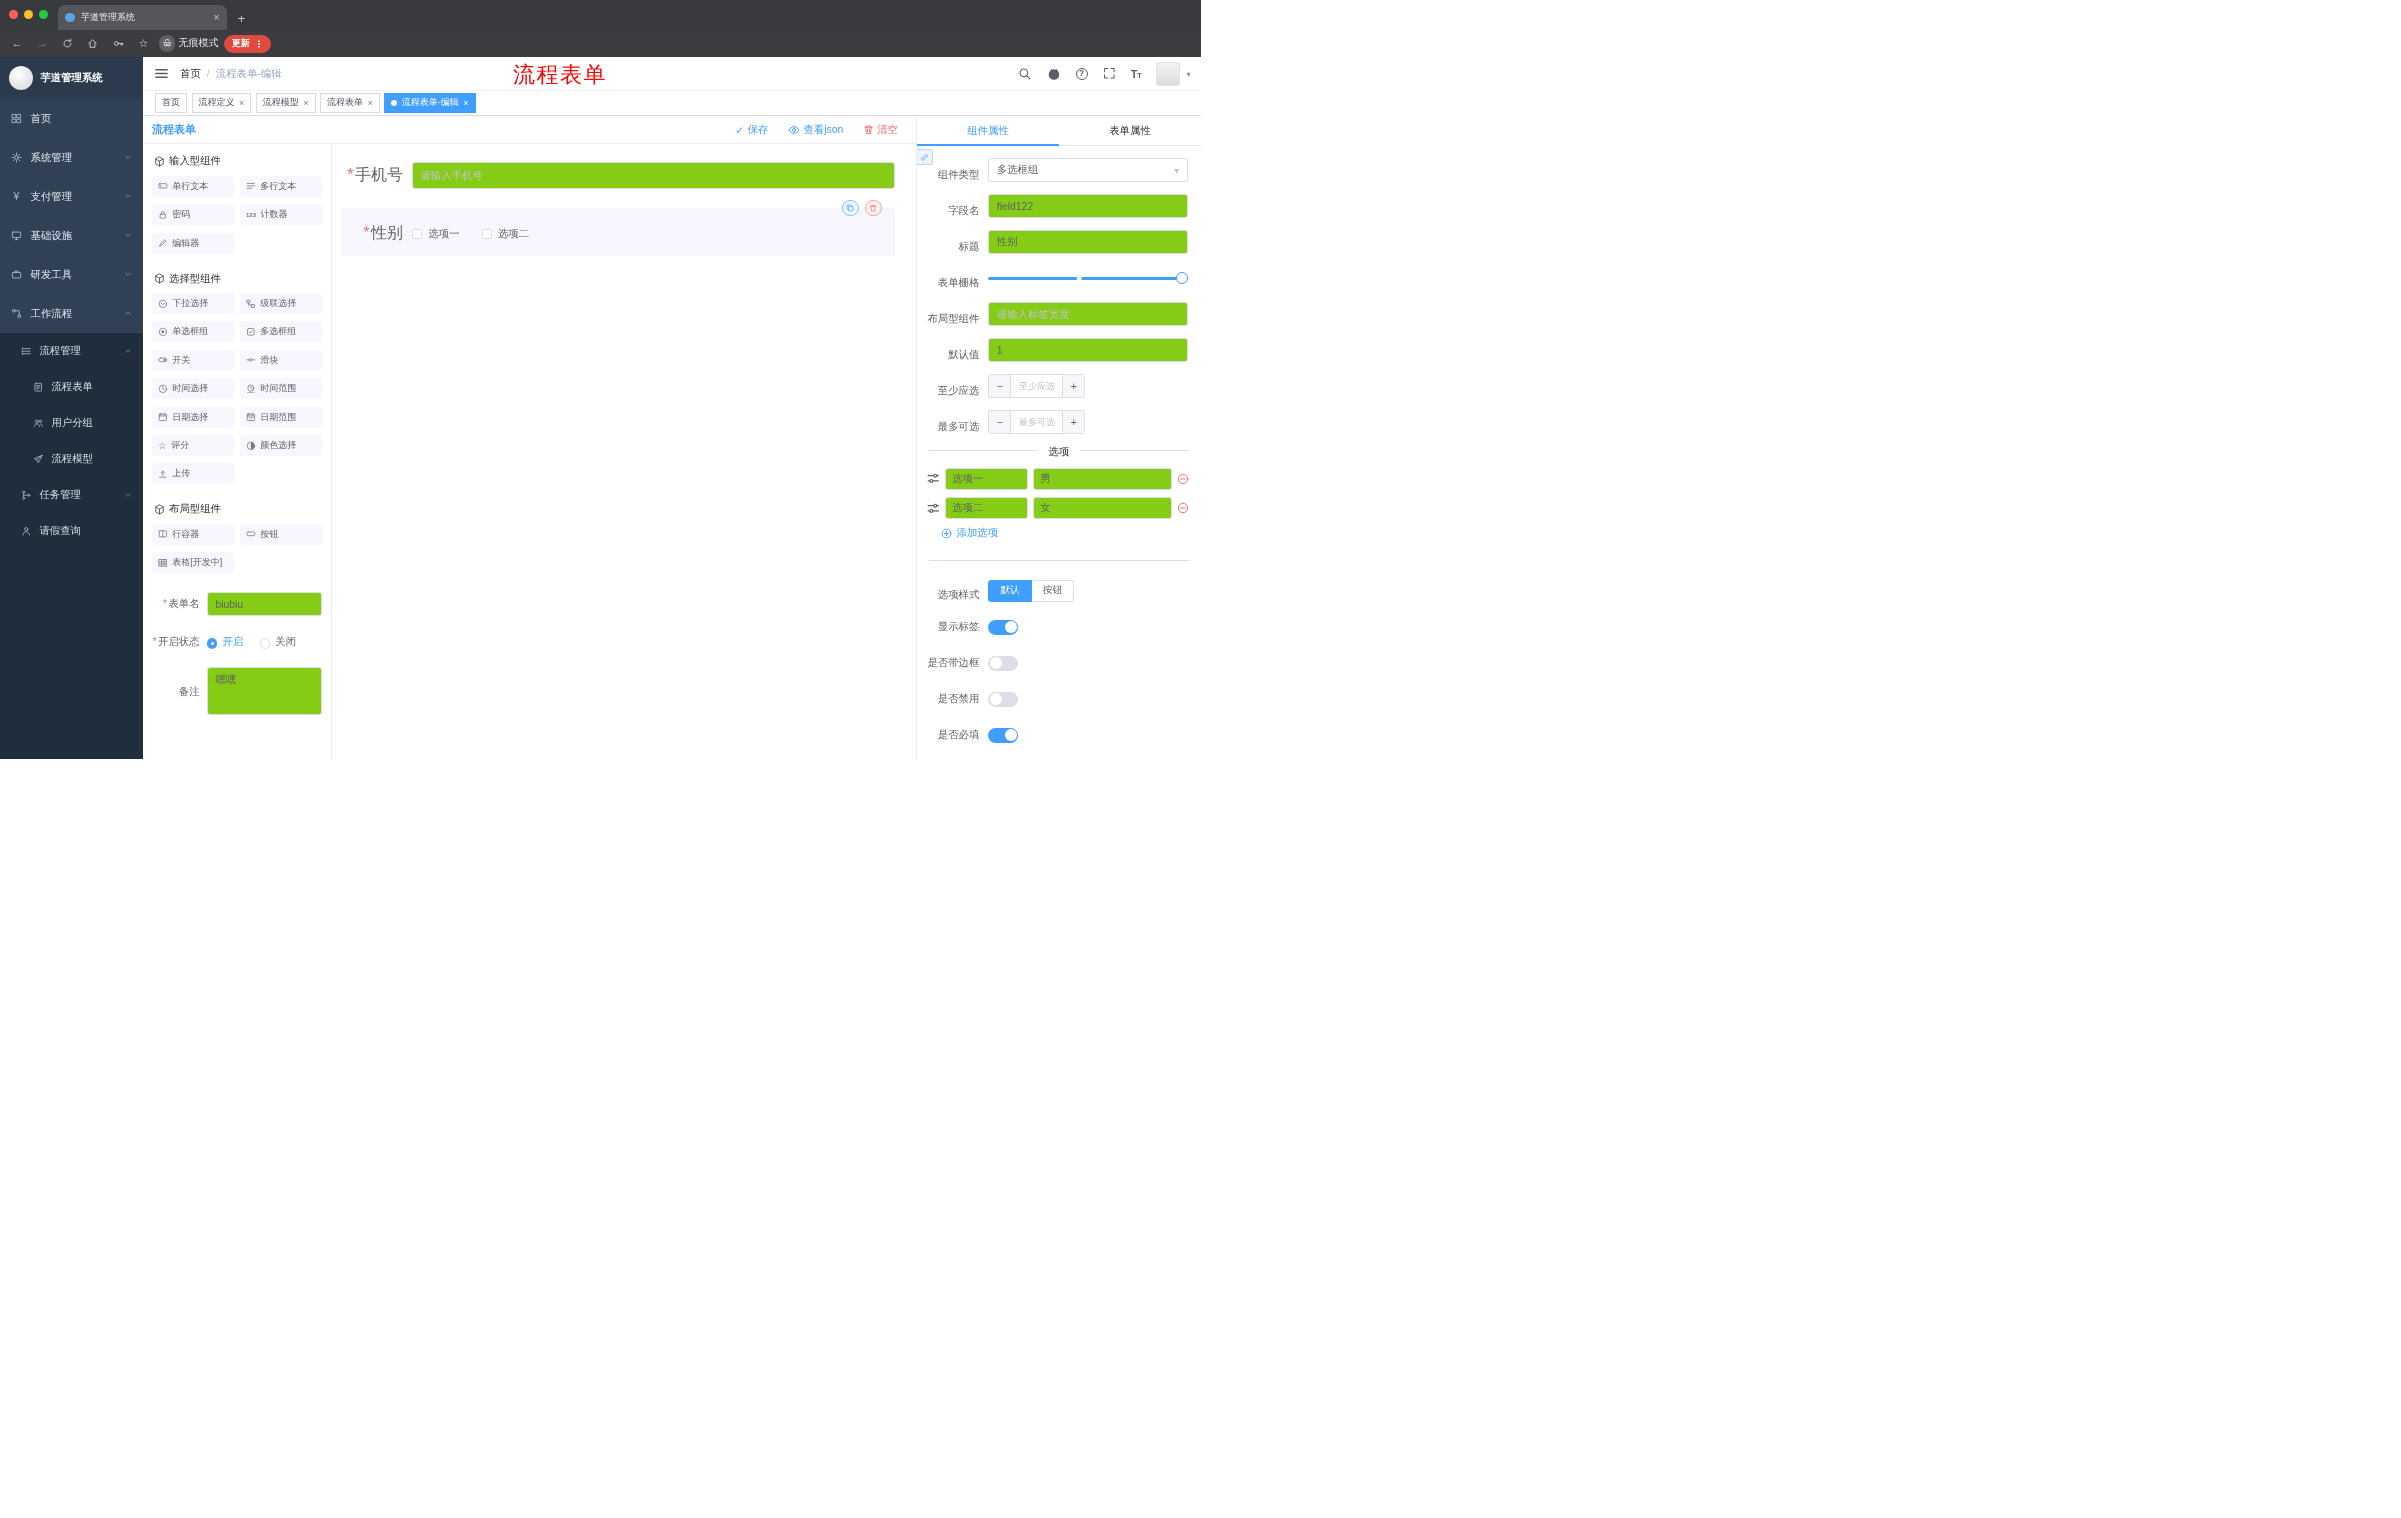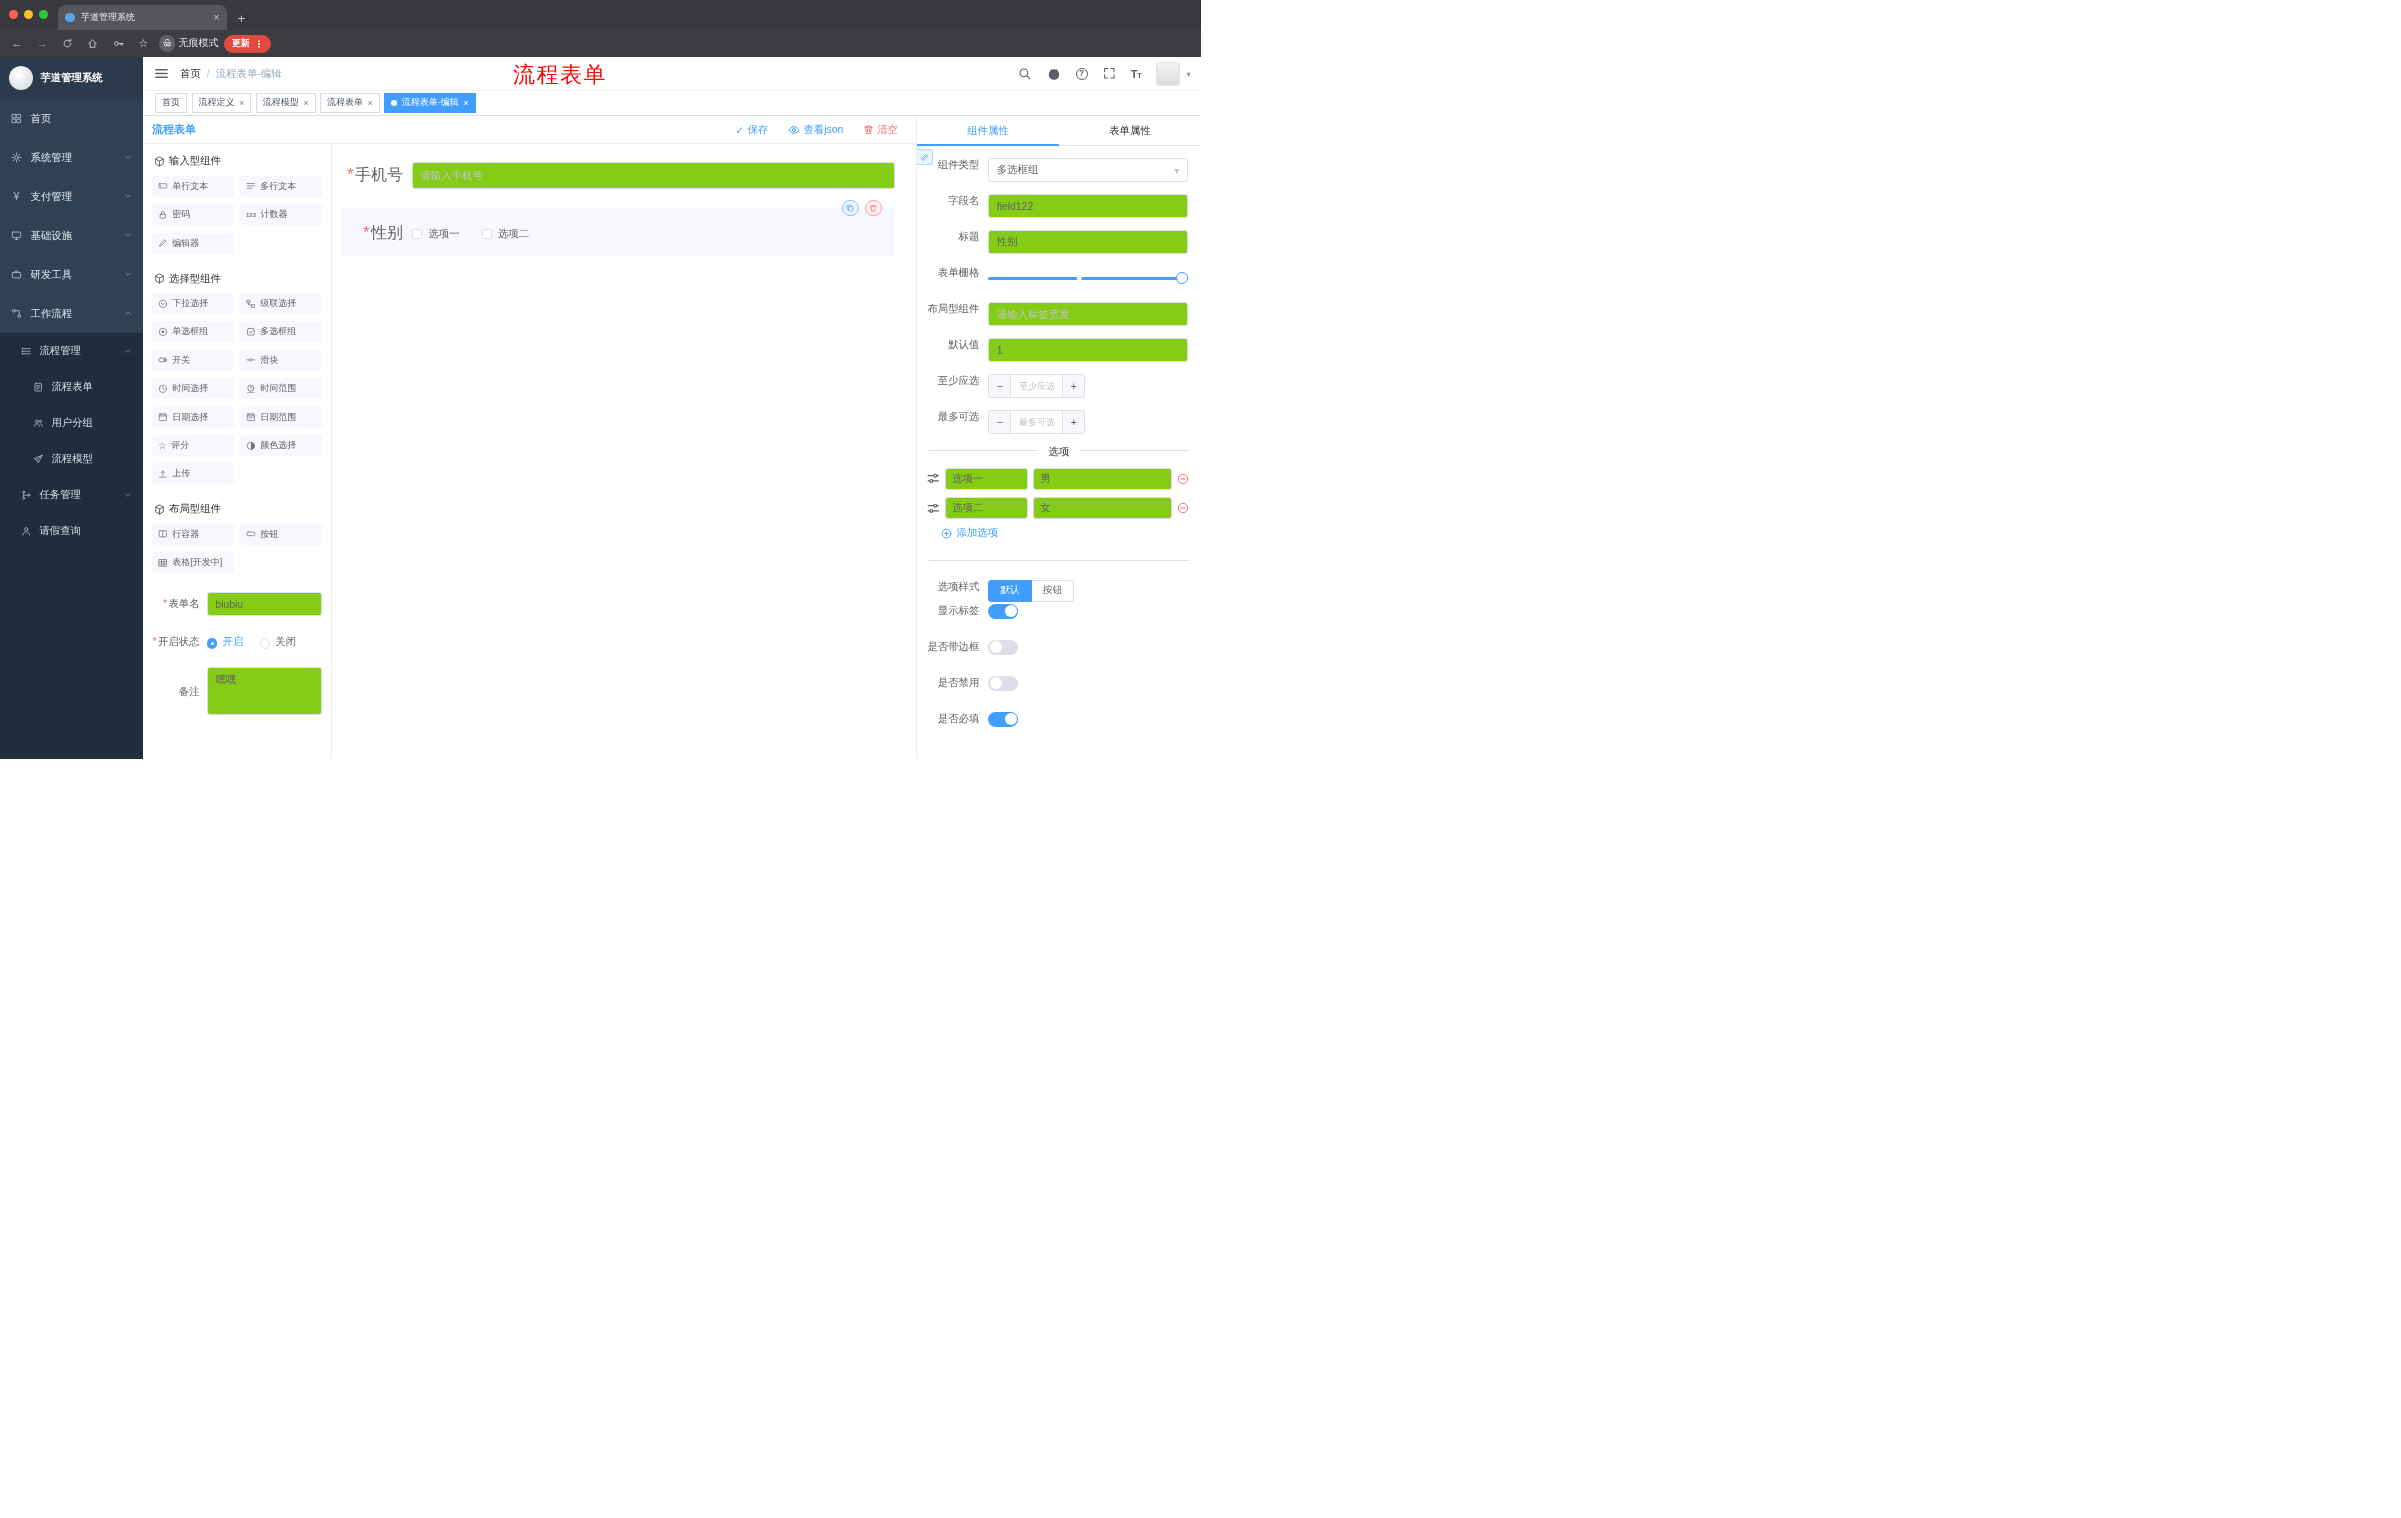--- a/index.html
+++ b/index.html
@@ -124,21 +124,21 @@
   .cbox{width:10.4px;height:10.4px;border:0.7px solid #dcdfe6;border-radius:1.5px;background:#fff;flex:none}
 
   
   .props{width:285px;flex:none;border-left:0.7px solid #ebeef5;background:#fff;position:relative;display:flex;flex-direction:column;overflow:hidden}
   .ptabs{height:30px;display:flex;border-bottom:0.7px solid #e4e7ed;flex:none}
   .ptab{flex:1;display:flex;align-items:center;justify-content:center;font-size:10.4px;color:#303133;position:relative;cursor:default}
   .ptab.active{color:#409eff}
   .ptab.active::after{content:"";position:absolute;left:0;right:0;bottom:-0.7px;height:1.5px;background:#409eff}
   .anchor-chip{position:absolute;left:0;top:33px;width:15.6px;height:16.3px;background:#ecf5ff;border:0.7px solid #b3d8ff;border-left:none;border-radius:0 3px 3px 0;display:flex;align-items:center;justify-content:center;color:#409eff}
   .pbody{flex:1;padding-top:12px;overflow:hidden}
-  .prow{display:flex;align-items:flex-start;margin:0 13.4px 12px 7.4px}
+  .prow{display:flex;align-items:flex-end;margin:0 13.4px 12px 7.4px}
   .plabel{width:64px;flex:none;text-align:right;padding-right:9px;font-size:10.4px;color:#606266;white-space:nowrap}
   .pctrl{flex:1;min-width:0;position:relative}
   .select{height:24px;border:0.7px solid #dcdfe6;border-radius:3px;display:flex;align-items:center;padding:0 7.4px;font-size:10.4px;color:#606266;background:#fff}
   .select .caret{margin-left:auto;color:#c0c4cc;font-size:9.7px}
   .slider{height:24px;display:flex;align-items:center}
   .runway{flex:1;height:3px;border-radius:1.5px;background:#409eff;position:relative;margin-right:6px}
   .smark{position:absolute;left:47%;top:50%;transform:translate(-50%,-50%);width:4.5px;height:4.5px;border-radius:50%;background:#fff}
   .shandle{position:absolute;right:-6px;top:50%;transform:translateY(-50%);width:12px;height:12px;border-radius:50%;background:#fff;border:1.5px solid #409eff}
   .inum{display:flex;width:97px;height:24px;border:0.7px solid #dcdfe6;border-radius:3px;overflow:hidden;background:#fff}
   .inum .nbtn{width:21px;flex:none;background:#f5f7fa;color:#606266;display:flex;align-items:center;justify-content:center;font-size:10.4px}
@@ -159,21 +159,21 @@
   .seg .sbtn{height:22px;padding:0 11px;display:flex;align-items:center;font-size:9.7px;cursor:default}
   .seg .on{background:#409eff;border:0.7px solid #409eff;color:#fff;border-radius:3px 0 0 3px}
   .seg .off{background:#fff;border:0.7px solid #dcdfe6;border-left:none;color:#606266;border-radius:0 3px 3px 0}
   .srow{display:flex;align-items:center;margin:0 13.4px 21px 7.4px}
   .sw{width:30px;height:15px;border-radius:7.4px;position:relative;flex:none}
   .sw.on{background:#409eff}
   .sw.off{background:#dcdfe6}
   .sw .knob{position:absolute;top:1.5px;width:12px;height:12px;border-radius:50%;background:#fff}
   .sw.on .knob{right:1.5px}
   .sw.off .knob{left:1.5px}
-  .style-row{margin-bottom:2px;margin-top:3px}
+  .style-row{margin-bottom:18px;margin-top:3px}
 </style>
 </head>
 <body>
 
 <div class="chrome-tabs">
   <div class="lights">
     <span class="light r"></span>
     <span class="light y"></span>
     <span class="light g"></span>
   </div>

